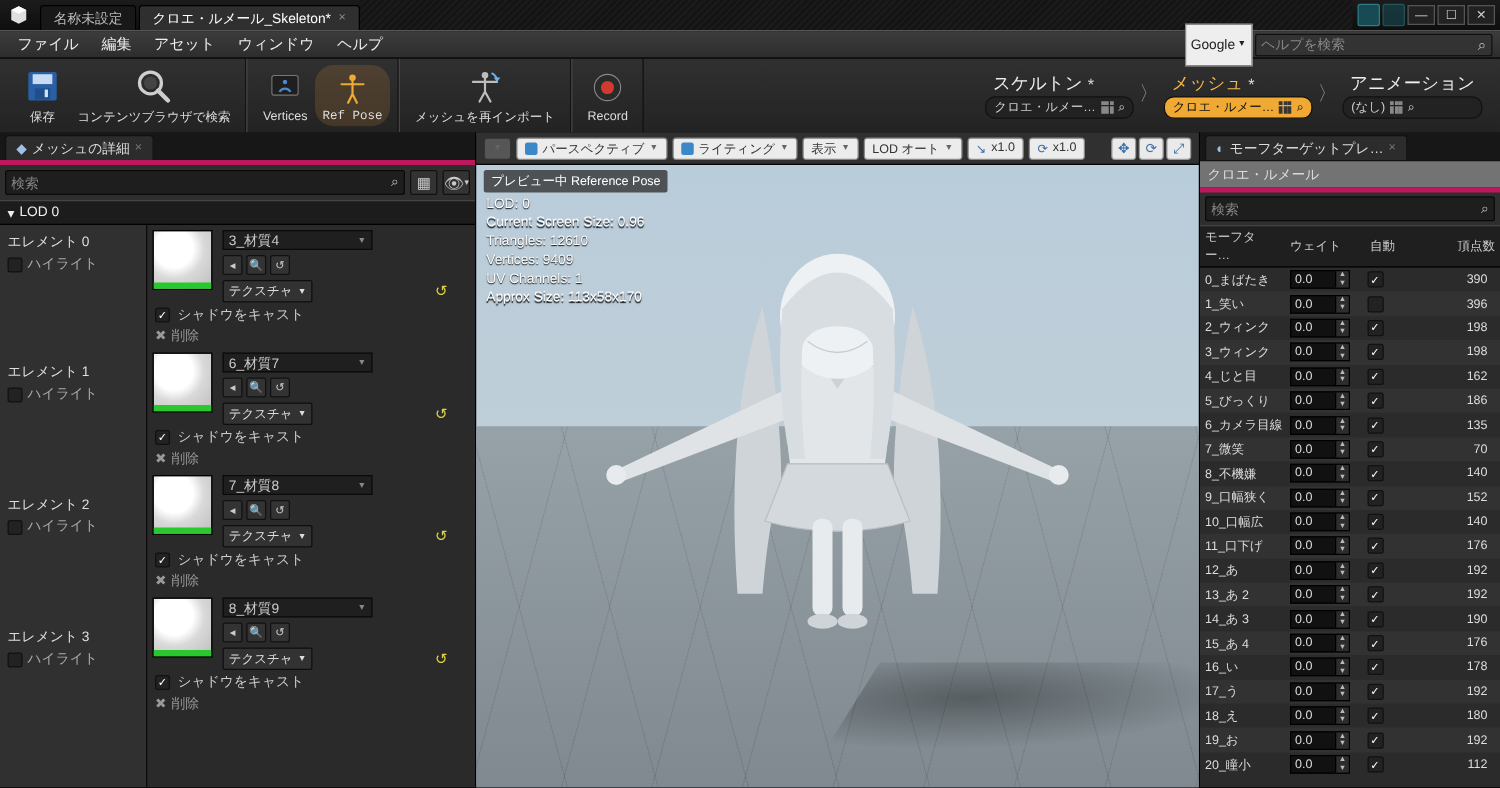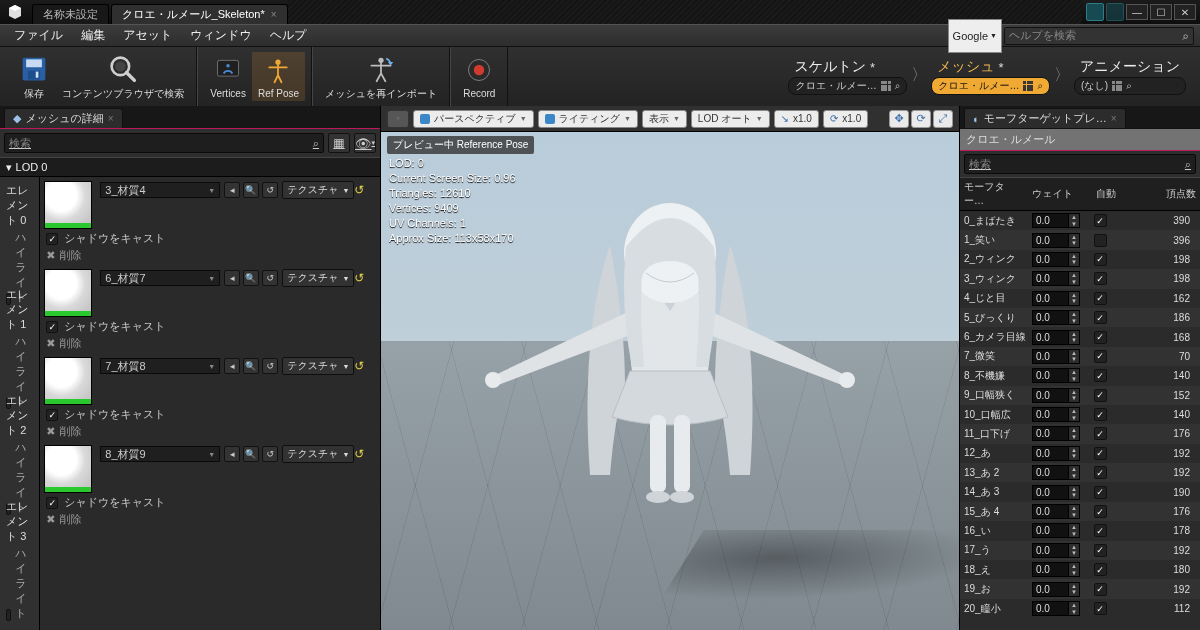--- a/index.html
+++ b/index.html
@@ -37,21 +37,21 @@
 
   
   .toolbar { height:60px; background:linear-gradient(#303030,#232323); display:flex; align-items:center; padding:0 6px; gap:0; border-top:1px solid #111;}
   .tool-group { display:flex; align-items:center; gap:0; padding:0 6px; border-right:1px solid #111; border-left:1px solid #454545; height:100%;}
   .tool-group:first-child{border-left:none;}
   .tbtn { display:flex; flex-direction:column; align-items:center; justify-content:center; gap:2px; padding:2px 6px; color:#ddd; font-size:10px; min-width:48px;}
   .tbtn.narrow{min-width:40px;}
   .tbtn .ico { width:32px; height:32px; display:flex; align-items:center; justify-content:center;}
   .toolbar .spacer{flex:1;}
 
-  .tbtn.active { background: rgba(255,170,60,0.15); border-radius:1px; }
+  .tbtn.active { background: rgba(255,170,60,0.15); border-radius:15px;font-family:Liberation Mono, monospace; }
 
   
   .mode-wrap { display:flex; align-items:center; gap:4px; margin-left:auto; padding-right:8px;}
   .mode { display:flex; flex-direction:column; align-items:stretch; }
   .mode .top { font-size:14px; color:#eee; padding:0 6px 1px; display:flex; align-items:center; gap:4px;}
   .mode .asterisk{ color:#ddd; font-size:13px;}
   .mode .chip { padding:1px 6px; background:#222; border-radius:8px; border:1px solid #111; font-size:10px; color:#ccc; display:flex; align-items:center; gap:4px;}
   .mode.active .chip { background:#f0a933; color:#111;}
   .mode .grid-ico { width:10px; height:10px; display:inline-block; background:
      linear-gradient(#888,#888) left top/3px 3px no-repeat,
@@ -68,41 +68,41 @@
   .mode-arrow { color:#888; font-size:16px; align-self:center; padding:0 0 2px;}
 
   
   .main { display:flex; height:calc(630px - 24px - 22px - 60px); }
   .panel-tab { height:20px; display:flex; align-items:center; gap:4px; padding:0 8px; background:#2c2c2c; border:1px solid #111; border-bottom:none; border-radius:3px 3px 0 0; font-size:11px; color:#ddd; width:max-content;}
   .panel-tab .x{color:#777; font-size:10px;}
   .panel-head { background:#171717; padding:2px 4px 0 4px;}
 
   
   .left { width:381px; background:var(--panel-dark); display:flex; flex-direction:column; border-right:1px solid #000;}
-  .search-row { display:flex; align-items:flex-end; gap:4px; padding:4px; background:#2e2e2e; border-top:1px solid #be185d;text-decoration:underline;}
+  .search-row { display:flex; align-items:flex-end; gap:4px; padding:4px; background:#2e2e2e; border-top:4px solid #be185d;}
   .search-box { flex:1; height:20px; background:#1e1e1e; border:1px solid #0a0a0a; border-radius:2px; display:flex; align-items:center; padding:0 4px; color:#888;}
   .search-box .mag{margin-left:auto; color:#bbb;}
   .mini-btn { width:22px; height:20px; background:#333; border:1px solid #111; border-radius:2px; display:flex; align-items:center; justify-content:center; color:#ccc; font-size:12px;}
   .eye { font-size:13px;}
   .lod-head { height:20px; background:#1c1c1c; display:flex; align-items:center; padding:0 6px; font-size:11px; color:#eee; border-top:1px solid #444; border-bottom:1px solid #000;}
   .lod-head .caret{margin-right:4px;}
   .details-body { flex:1; overflow:hidden; display:flex;}
   .elem-col { width:118px; background:#303030; border-right:1px solid #000; padding:6px;}
   .elem-block { height:106px;}
   .elem-block.first { height:104px; }
   .elem-label { color:#ddd; font-size:11px; margin-bottom:2px;}
   .hl-row { display:flex; align-items:flex-end; gap:4px; color:#aaa; font-size:11px;}
   .chk { width:12px; height:12px; border:1px solid #111; background:#222; display:inline-flex; align-items:center; justify-content:center; font-size:9px; color:#fff; border-radius:2px;}
   .chk.on::before{content:"✓";}
   .mat-col { flex:1; padding:4px 8px 4px 4px; background:#2a2a2a;}
   .mat-slot { margin-bottom:6px;}
   .mat-top { display:flex; align-items:flex-start; gap:8px;}
   .thumb { width:48px; height:48px; background:radial-gradient(circle at 35% 30%, #fff 0 35%, #d9d9d9 55%, #bdbdbd 100%); border:1px solid #000; position:relative;}
   .thumb::after{content:""; position:absolute; left:0; right:0; bottom:0; height:5px; background:#29c82e;}
-  .mat-right { flex:1; display:flex; flex-direction:row; gap:4px;}
+  .mat-right { flex:1; display:flex; flex-direction:column; gap:4px;}
   .mat-name { width:120px; height:16px; background:#1f1f1f; border:1px solid #0a0a0a; color:#ccc; font-size:11px; padding:0 4px; display:flex; align-items:center; justify-content:space-between;}
   .mat-name .tri{font-size:7px; color:#888;}
   .mat-tools { display:flex; align-items:center; gap:3px;}
   .tiny { width:16px; height:16px; background:#333; border:1px solid #111; display:flex; align-items:center; justify-content:center; font-size:9px; color:#ccc; border-radius:2px;}
   .tex-btn { height:18px; width:72px; background:#323232; border:1px solid #0e0e0e; color:#ddd; font-size:10px; display:flex; align-items:center; justify-content:center; gap:4px; border-radius:2px;}
   .tex-btn .tri{font-size:7px;}
   .reset { color:#dcd24a; font-size:12px; margin-left:auto; margin-right:14px;}
   .mat-row2 { display:flex; align-items:center; gap:6px; margin:2px 0 0 2px; color:#ccc; font-size:11px;}
   .mat-del { display:flex; align-items:center; gap:4px; margin:2px 0 0 2px; color:#999; font-size:11px;}
   .mat-del .x{font-size:11px;}
@@ -700,21 +700,21 @@
           <div class="spin">
             <span class="val">0.0</span>
             <span class="arrows">
               <span>▲</span>
               <span>▼</span>
             </span>
           </div>
           <div class="auto">
             <span class="chk on"></span>
           </div>
-          <div class="verts">168</div>
+          <div class="verts">135</div>
         </div>
         <div class="mrow alt">
           <div class="nm">7_微笑</div>
           <div class="spin">
             <span class="val">0.0</span>
             <span class="arrows">
               <span>▲</span>
               <span>▼</span>
             </span>
           </div>

